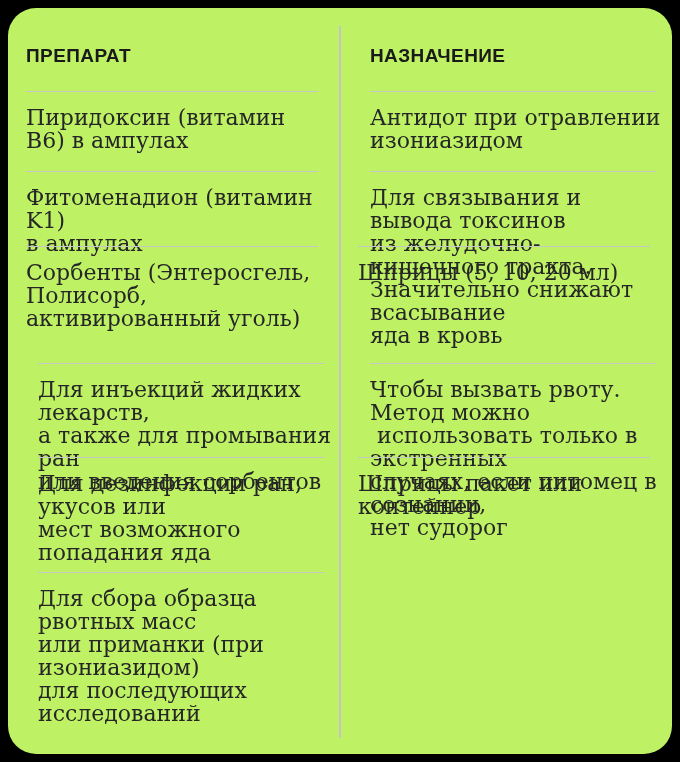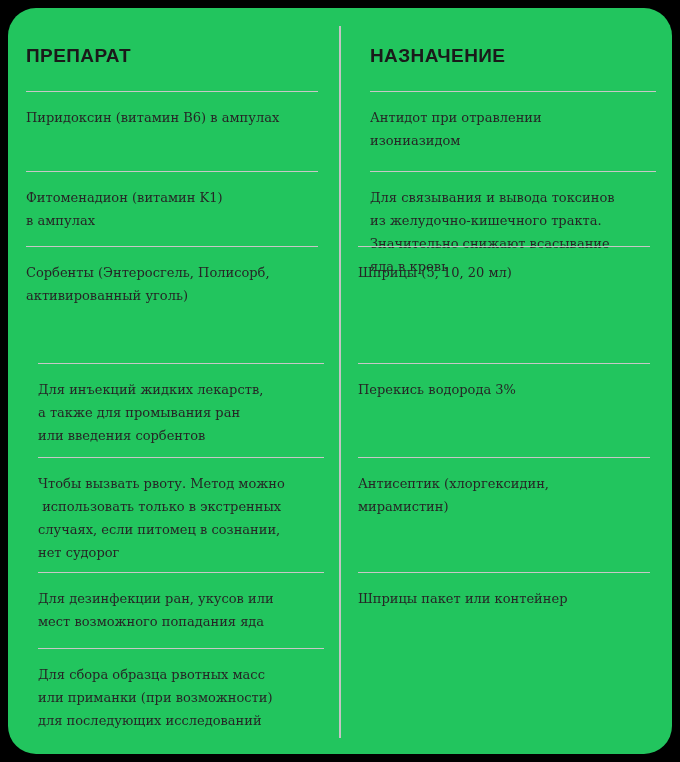--- a/index.html
+++ b/index.html
@@ -15,21 +15,21 @@
     width: 680px;
     height: 762px;
     background: #000000;
   }
   .card {
     position: absolute;
     left: 8px;
     top: 8px;
     width: 664px;
     height: 746px;
-    background: #22c55e;
+    background: #bef264;
     border-radius: 28px;
     overflow: hidden;
   }
   .vline {
     position: absolute;
     left: 331px;
     top: 18px;
     width: 1.5px;
     height: 712px;
     background: #c4c4c4;
@@ -71,21 +71,21 @@
   .header-text {
     font-family: "Liberation Sans", "DejaVu Sans", sans-serif;
     font-weight: 700;
     font-size: 19px;
     line-height: 24px;
     letter-spacing: 0.4px;
     color: #1a1a1a;
   }
   .body-text {
     font-family: "DejaVu Serif", "Liberation Serif", serif;
-    font-size: 13px;
+    font-size: 22px;
     line-height: 23px;
     color: #262626;
     white-space: pre-wrap;
   }
 </style>
 </head>
 <body>
 
 <div class="page">
   <div class="card">
@@ -124,44 +124,37 @@
 
       <div class="cell body-cell">
         <div class="body-text">Шприцы (5, 10, 20 мл)</div>
       </div>
       <div class="cell body-cell right-col">
         <div class="body-text">Для инъекций жидких лекарств,
 а также для промывания ран
 или введения сорбентов</div>
       </div>
 
-      <div class="cell body-cell">
-        <div class="body-text">Перекись водорода 3%</div>
-      </div>
       <div class="cell body-cell right-col">
         <div class="body-text">Чтобы вызвать рвоту. Метод можно
  использовать только в экстренных
 случаях, если питомец в сознании,
 нет судорог</div>
       </div>
 
-      <div class="cell body-cell">
-        <div class="body-text">Антисептик (хлоргексидин,
-мирамистин)</div>
-      </div>
       <div class="cell body-cell right-col">
         <div class="body-text">Для дезинфекции ран, укусов или
 мест возможного попадания яда</div>
       </div>
 
       <div class="cell body-cell">
         <div class="body-text">Шприцы пакет или контейнер</div>
       </div>
       <div class="cell body-cell right-col">
         <div class="body-text">Для сбора образца рвотных масс
-или приманки (при возможности)
+или приманки (при изониазидом)
 для последующих исследований</div>
       </div>
 
     </div>
     <div class="vline"></div>
   </div>
 </div>
 
 </body></html>

